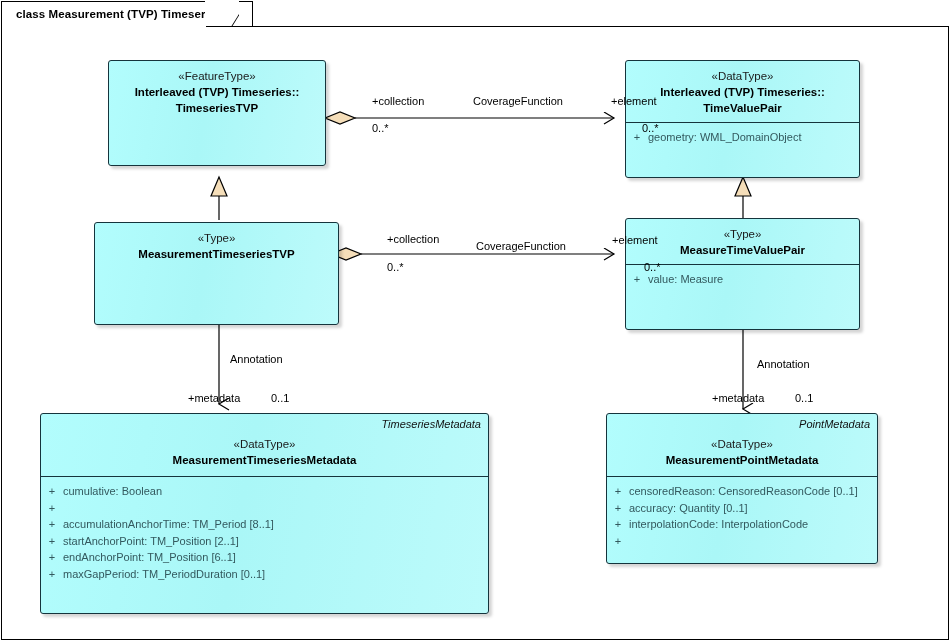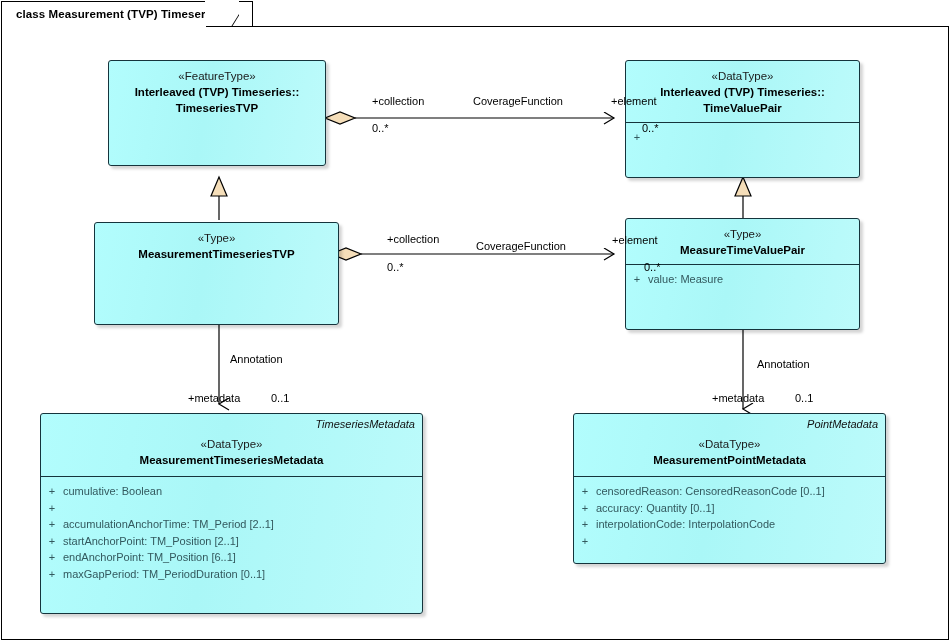--- a/index.html
+++ b/index.html
@@ -210,20 +210,21 @@
 
   <div class="uml-box" style="left:625px; top:60px; width:235px; height:118px;">
     <div class="uml-head">
       <div class="stereotype">«DataType»</div>
       <div class="cls-name">Interleaved (TVP) Timeseries::</div>
       <div class="cls-name">TimeValuePair</div>
     </div>
     <div class="uml-sep attr-list">
       <div class="attr-row">
         <span class="attr-vis">+</span>
+        <span class="attr-text">geometry: WML_DomainObject</span>
       </div>
     </div>
   </div>
 
   <div class="uml-box" style="left:94px; top:222px; width:245px; height:103px;">
     <div class="uml-head">
       <div class="stereotype">«Type»</div>
       <div class="cls-name">MeasurementTimeseriesTVP</div>
     </div>
   </div>
@@ -234,54 +235,54 @@
       <div class="cls-name">MeasureTimeValuePair</div>
     </div>
     <div class="uml-sep attr-list">
       <div class="attr-row">
         <span class="attr-vis">+</span>
         <span class="attr-text">value: Measure</span>
       </div>
     </div>
   </div>
 
-  <div class="uml-box" style="left:40px; top:413px; width:383px; height:201px;">
+  <div class="uml-box" style="left:40px; top:413px; width:449px; height:201px;">
     <div class="uml-head" style="padding-top:22px; padding-bottom:8px;">
       <div class="ns-label">TimeseriesMetadata</div>
       <div class="stereotype">«DataType»</div>
       <div class="cls-name">MeasurementTimeseriesMetadata</div>
     </div>
     <div class="uml-sep attr-list">
       <div class="attr-row">
         <span class="attr-vis">+</span>
         <span class="attr-text">cumulative: Boolean</span>
       </div>
       <div class="attr-row">
         <span class="attr-vis">+</span>
       </div>
       <div class="attr-row">
         <span class="attr-vis">+</span>
-        <span class="attr-text">accumulationAnchorTime: TM_Period [2..1]</span>
+        <span class="attr-text">accumulationAnchorTime: TM_Period [8..1]</span>
       </div>
       <div class="attr-row">
         <span class="attr-vis">+</span>
         <span class="attr-text">startAnchorPoint: TM_Position [2..1]</span>
       </div>
       <div class="attr-row">
         <span class="attr-vis">+</span>
         <span class="attr-text">endAnchorPoint: TM_Position [6..1]</span>
       </div>
       <div class="attr-row">
         <span class="attr-vis">+</span>
         <span class="attr-text">maxGapPeriod: TM_PeriodDuration [0..1]</span>
       </div>
     </div>
   </div>
 
-  <div class="uml-box" style="left:573px; top:413px; width:313px; height:151px;">
+  <div class="uml-box" style="left:606px; top:413px; width:272px; height:151px;">
     <div class="uml-head" style="padding-top:22px; padding-bottom:8px;">
       <div class="ns-label">PointMetadata</div>
       <div class="stereotype">«DataType»</div>
       <div class="cls-name">MeasurementPointMetadata</div>
     </div>
     <div class="uml-sep attr-list">
       <div class="attr-row">
         <span class="attr-vis">+</span>
         <span class="attr-text">censoredReason: CensoredReasonCode [0..1]</span>
       </div>

